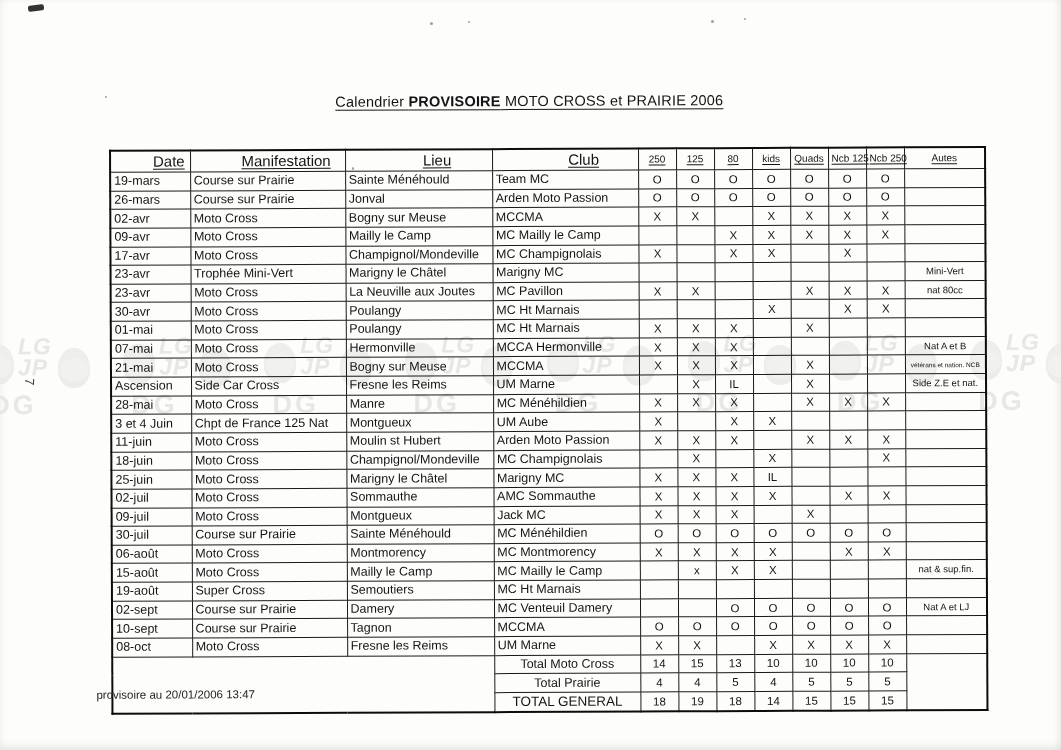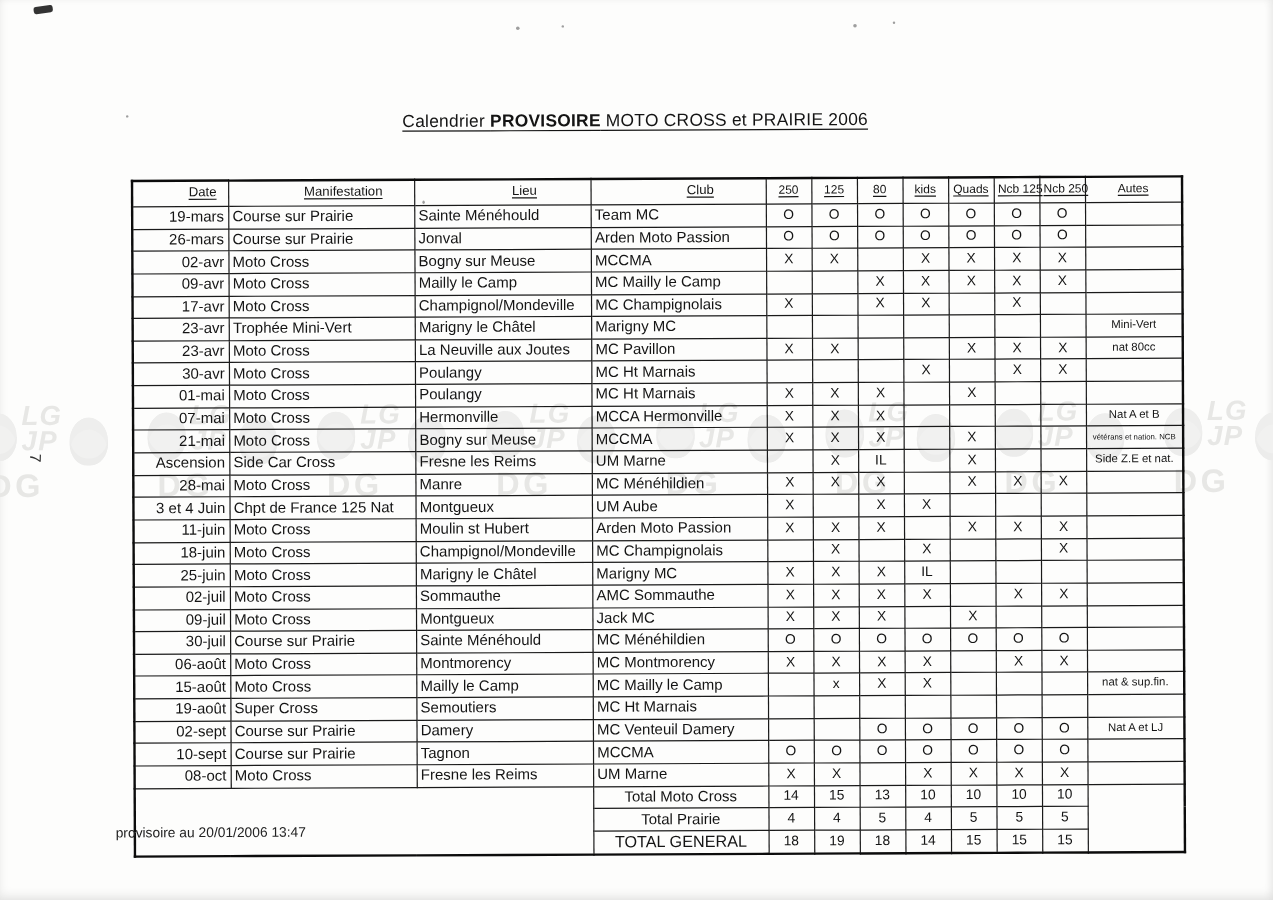--- a/index.html
+++ b/index.html
@@ -11,23 +11,23 @@
   .tilt { position:absolute; inset:0; transform:rotate(-0.25deg); transform-origin:50% 50%; }
 
   .doc-title { position:absolute; top:93px; left:0; width:1061px; text-align:center; font-size:14.5px; letter-spacing:.2px; }
   .doc-title .t-inner { text-decoration:underline; text-underline-offset:3px; }
   .doc-title b { font-weight:bold; }
 
   table.cal { position:absolute; top:148px; left:110px; width:875px; border-collapse:collapse; table-layout:fixed; border:2px solid #0c0c0c; background:transparent; }
   .cal th, .cal td { border:1px solid #1a1a1a; padding:0 3px; height:17.65px; line-height:1.05; font-size:12.5px; white-space:nowrap; overflow:visible; font-weight:normal; }
   .cal thead th { height:20px; text-align:center; }
   .cal thead .u { text-decoration:underline; text-underline-offset:2px; }
-  .cal thead .th-big { font-size:11px;padding-left:40px; }
+  .cal thead .th-big { font-size:15px;padding-left:40px; }
   .cal thead .th-small { font-size:10px; }
-  .cal td.c { text-align:right; }
+  .cal td.c { text-align:left; }
   .cal td.mark { text-align:center; font-size:11.5px; padding:0 1px; }
   .cal td.autes { text-align:center; font-size:9.5px; padding:0 1px; }
   .cal td.autes.tiny { font-size:6.5px; white-space:normal; line-height:1.1; }
   .cal td.total-label { font-size:12.5px;text-align:center; }
   .cal tr:last-child td.total-label { font-size:13.5px;margin-left:28px; }
 
   .footer-note { position:absolute; top:687px; left:95px; font-size:11.5px; color:#222;text-align:right; }
 
   .pagenum { position:absolute; top:372px; left:26px; font-size:13px; color:#333; transform:rotate(92deg); }
 

